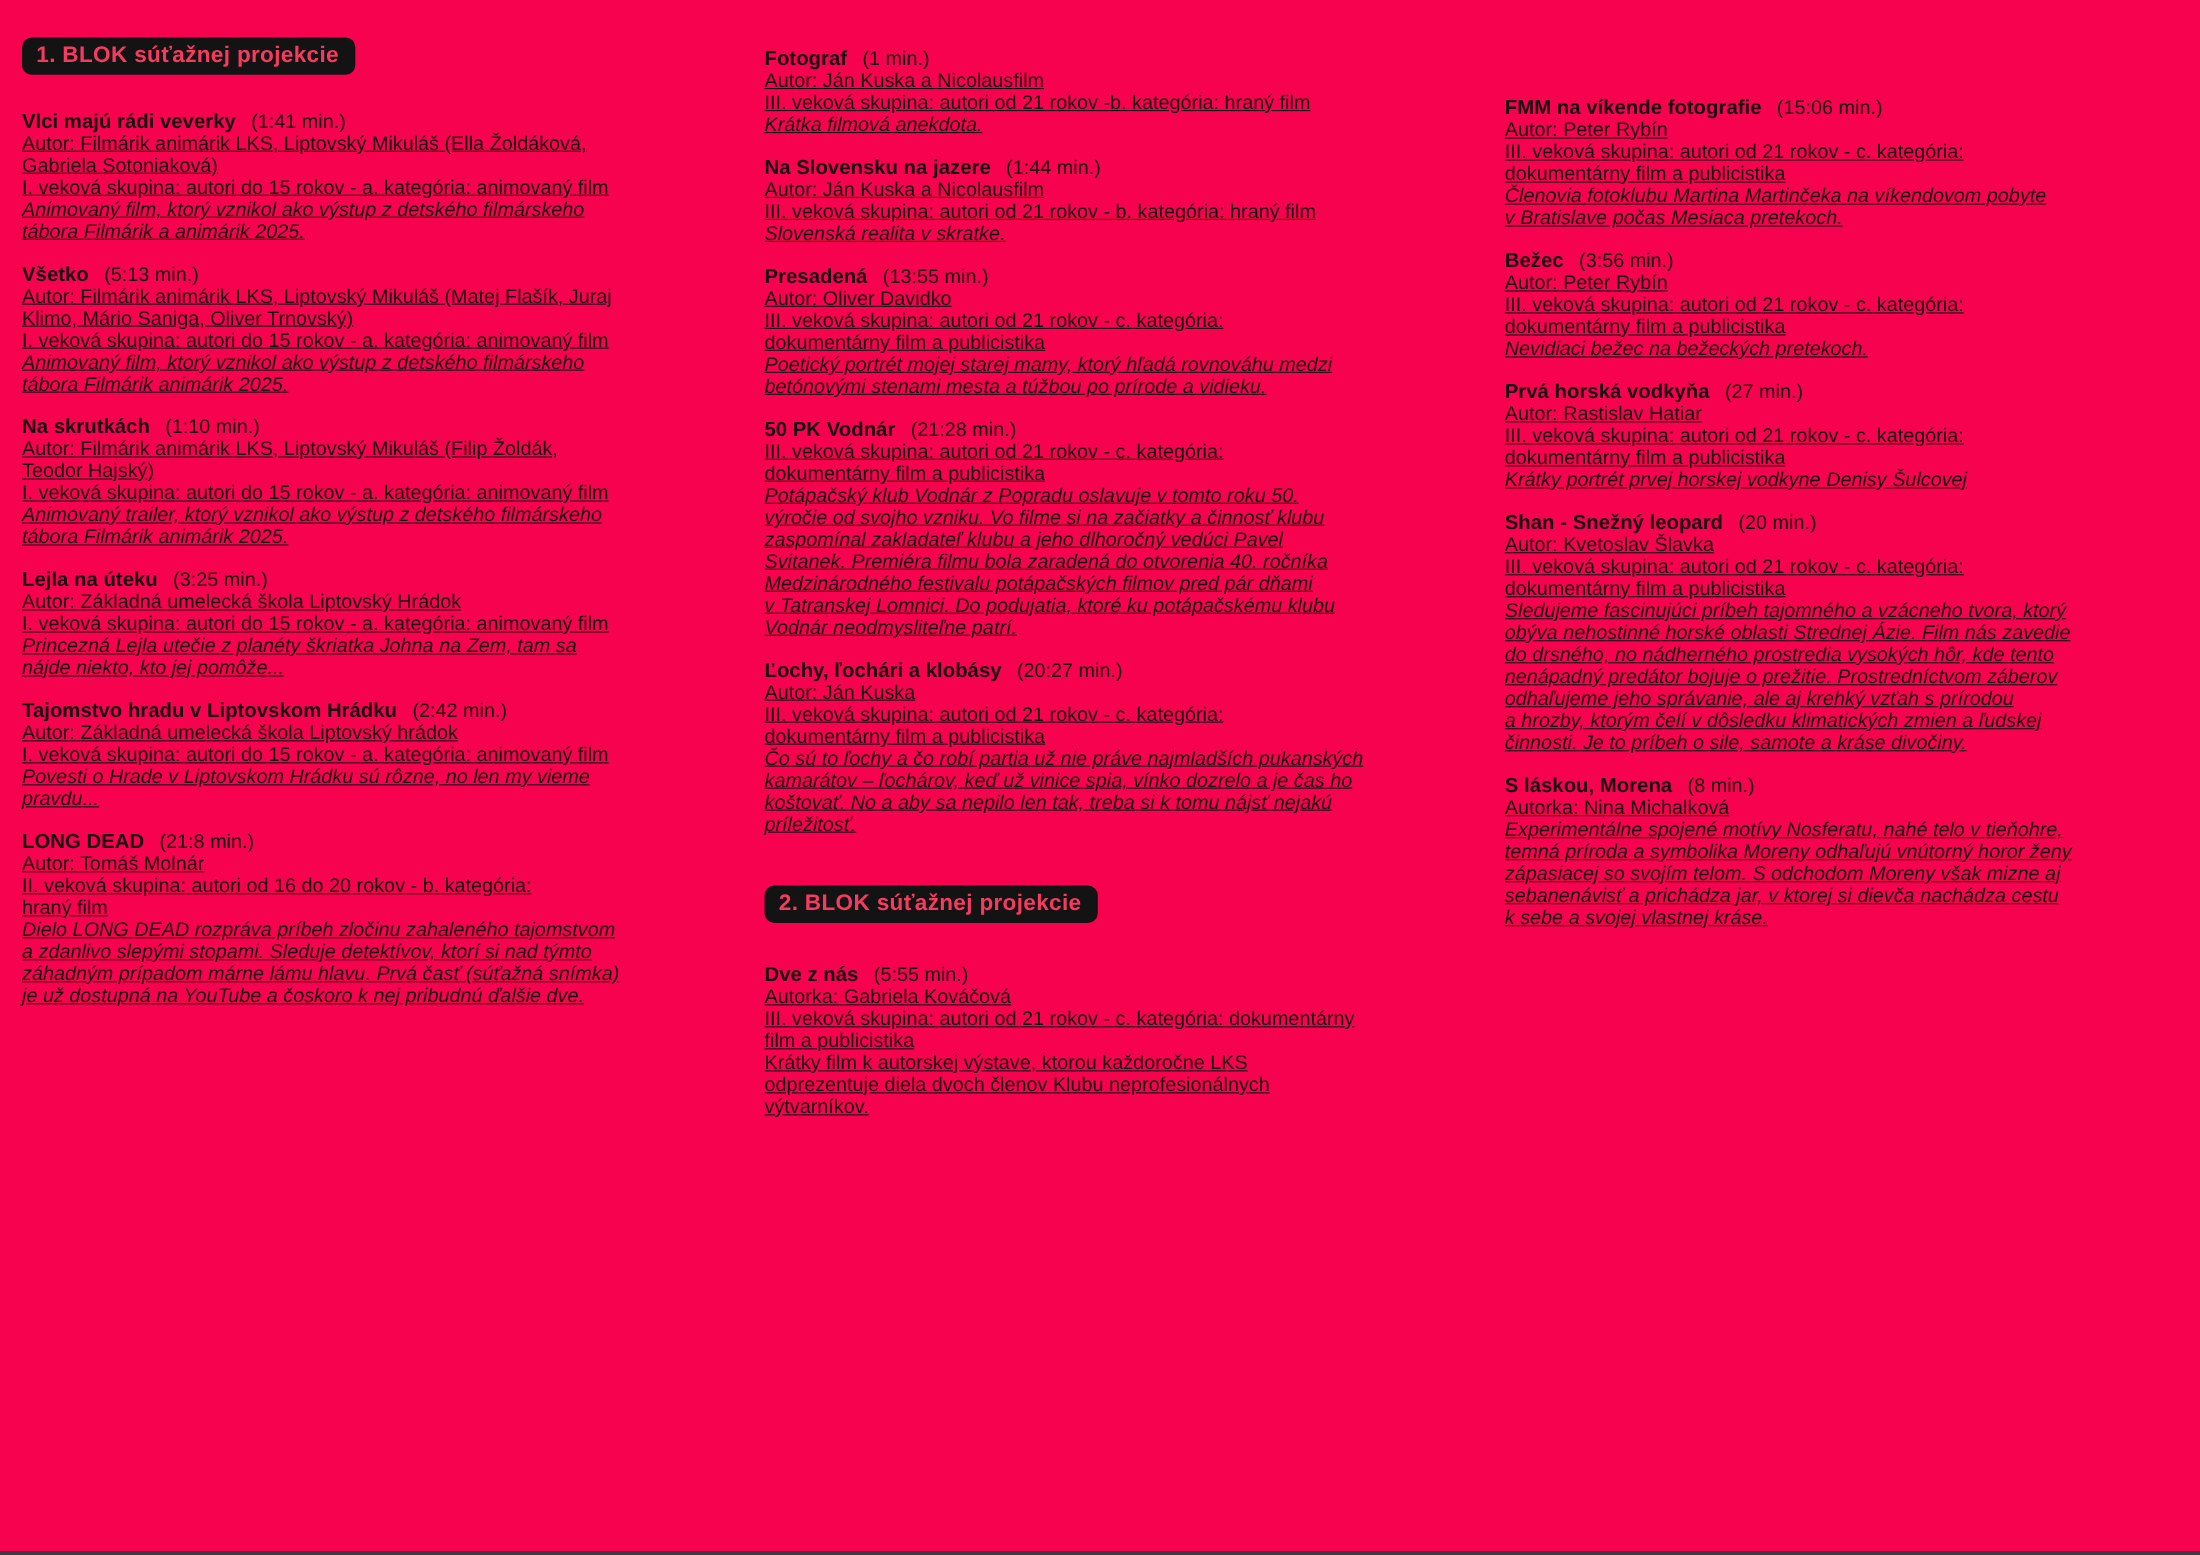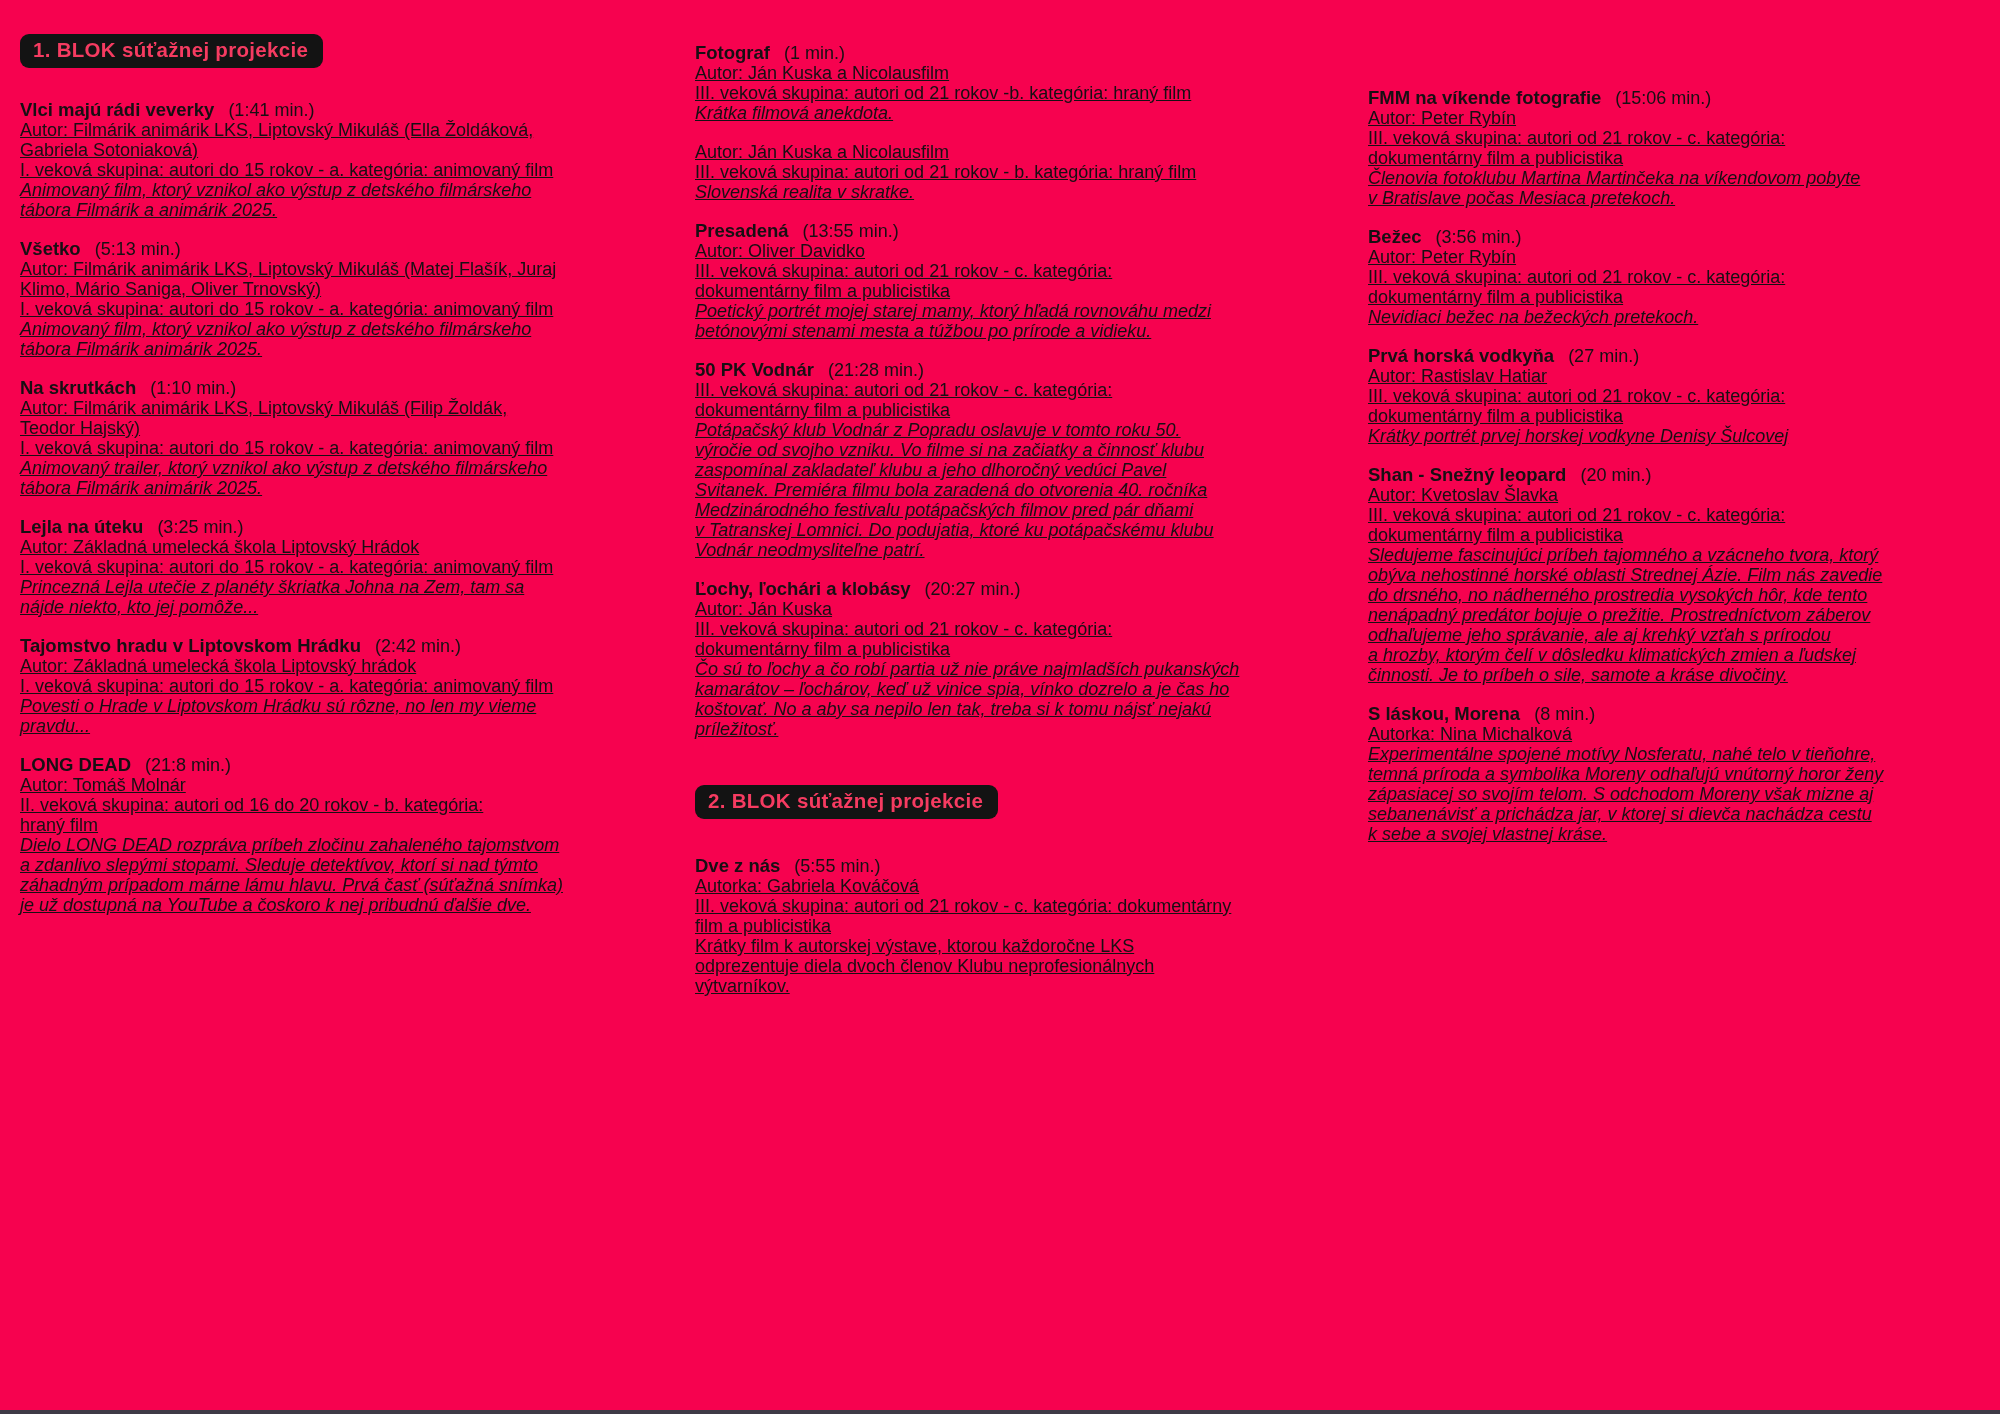--- a/index.html
+++ b/index.html
@@ -108,20 +108,21 @@
       </div>
     </div>
   <div class="col" id="col-1">
       <div class="film">
         <div class="film-title-row"><span class="film-title">Fotograf</span><span class="film-duration">(1 min.)</span></div>
         <div class="film-line">Autor: Ján Kuska a Nicolausfilm</div>
         <div class="film-line">III. veková skupina: autori od 21 rokov -b. kategória: hraný film</div>
         <div class="film-line film-desc">Krátka filmová anekdota.</div>
       </div>
       <div class="film">
+        <div class="film-title-row"><span class="film-title">Na Slovensku na jazere</span><span class="film-duration">(1:44 min.)</span></div>
         <div class="film-line">Autor: Ján Kuska a Nicolausfilm</div>
         <div class="film-line">III. veková skupina: autori od 21 rokov - b. kategória: hraný film</div>
         <div class="film-line film-desc">Slovenská realita v skratke.</div>
       </div>
       <div class="film">
         <div class="film-title-row"><span class="film-title">Presadená</span><span class="film-duration">(13:55 min.)</span></div>
         <div class="film-line">Autor: Oliver Davidko</div>
         <div class="film-line">III. veková skupina: autori od 21 rokov - c. kategória:
 dokumentárny film a publicistika</div>
         <div class="film-line film-desc">Poetický portrét mojej starej mamy, ktorý hľadá rovnováhu medzi

